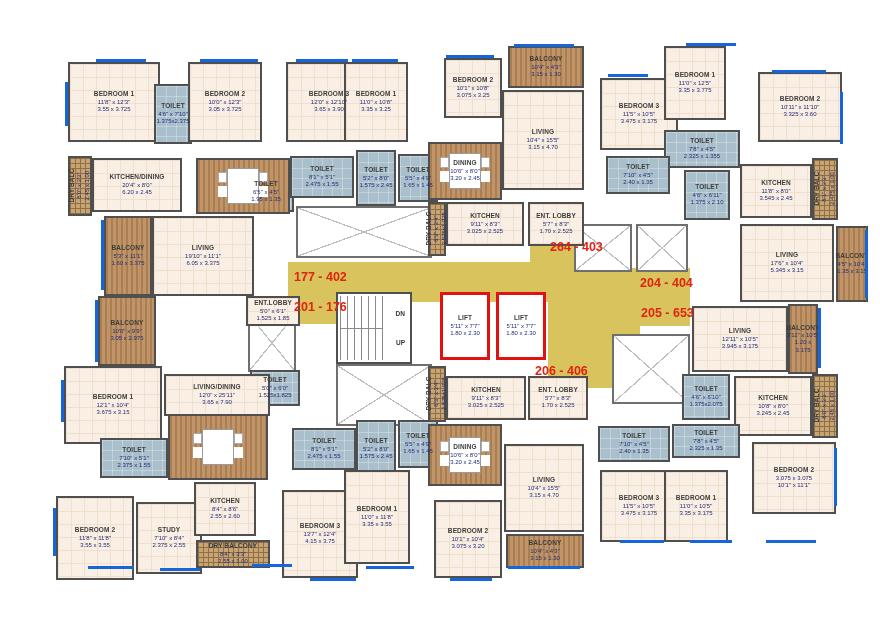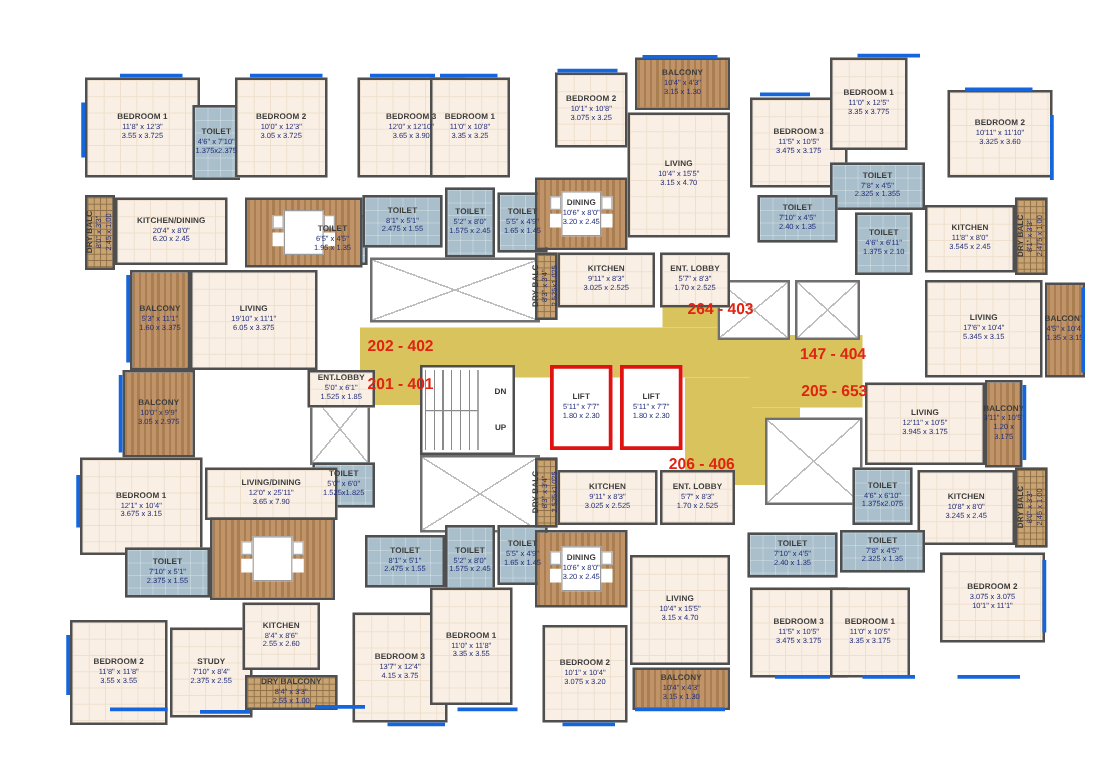--- a/index.html
+++ b/index.html
@@ -539,19 +539,19 @@
     <div class="win" style="left: 88px; top: 566px; width: 46px; height: 3px;"></div>
     <div class="win" style="left: 160px; top: 568px; width: 40px; height: 3px;"></div>
     <div class="win" style="left: 252px; top: 564px; width: 40px; height: 3px;"></div>
     <div class="win" style="left: 310px; top: 578px; width: 46px; height: 3px;"></div>
     <div class="win" style="left: 366px; top: 566px; width: 48px; height: 3px;"></div>
     <div class="win" style="left: 450px; top: 578px; width: 42px; height: 3px;"></div>
     <div class="win" style="left: 508px; top: 566px; width: 72px; height: 3px;"></div>
     <div class="win" style="left: 620px; top: 540px; width: 44px; height: 3px;"></div>
     <div class="win" style="left: 690px; top: 540px; width: 42px; height: 3px;"></div>
     <div class="win" style="left: 766px; top: 540px; width: 50px; height: 3px;"></div>
-    <div class="unit" style="left: 294px; top: 300px;">201 - 401</div>
-    <div class="unit" style="left: 294px; top: 270px;">202 - 402</div>
+    <div class="unit" style="left: 294px; top: 300px;">201 - 176</div>
+    <div class="unit" style="left: 294px; top: 270px;">177 - 402</div>
     <div class="unit" style="left: 550px; top: 240px;">264 - 403</div>
-    <div class="unit" style="left: 640px; top: 276px;">147 - 404</div>
+    <div class="unit" style="left: 640px; top: 276px;">204 - 404</div>
     <div class="unit" style="left: 641px; top: 306px;">205 - 653</div>
     <div class="unit" style="left: 535px; top: 364px;">206 - 406</div>
   </div>
 
 </body></html>

